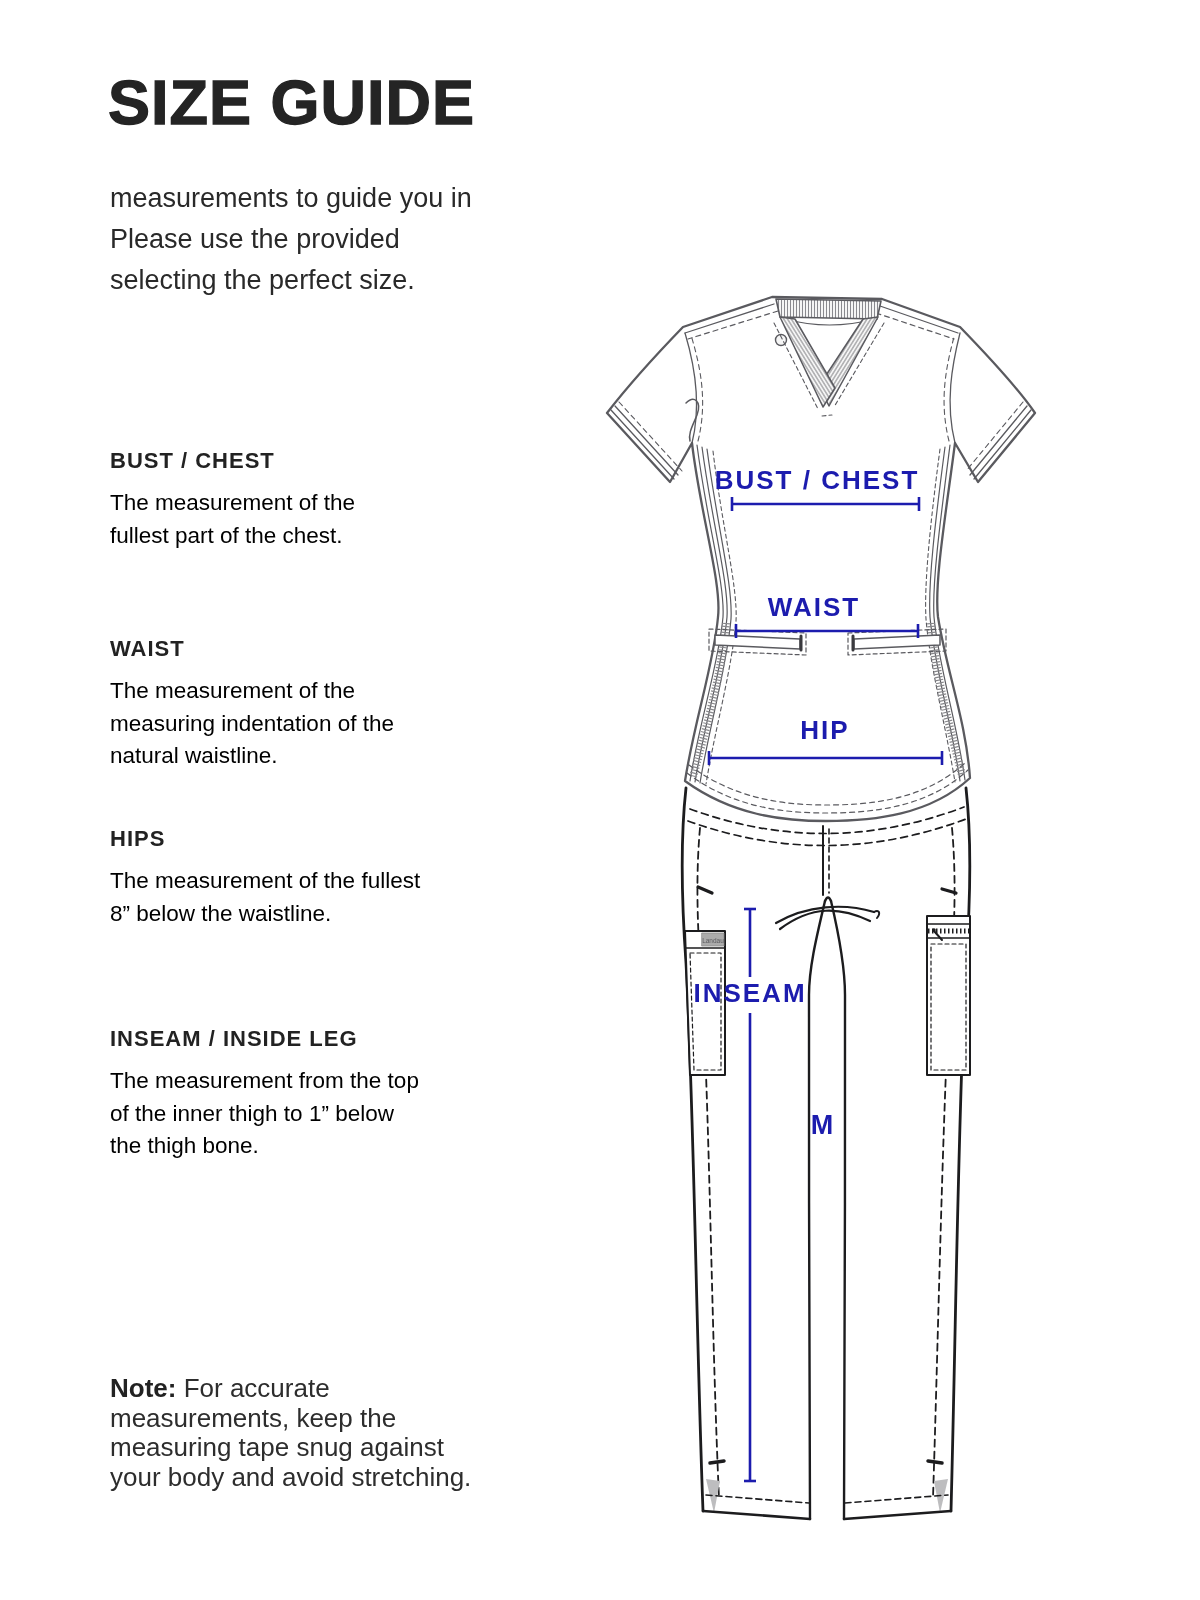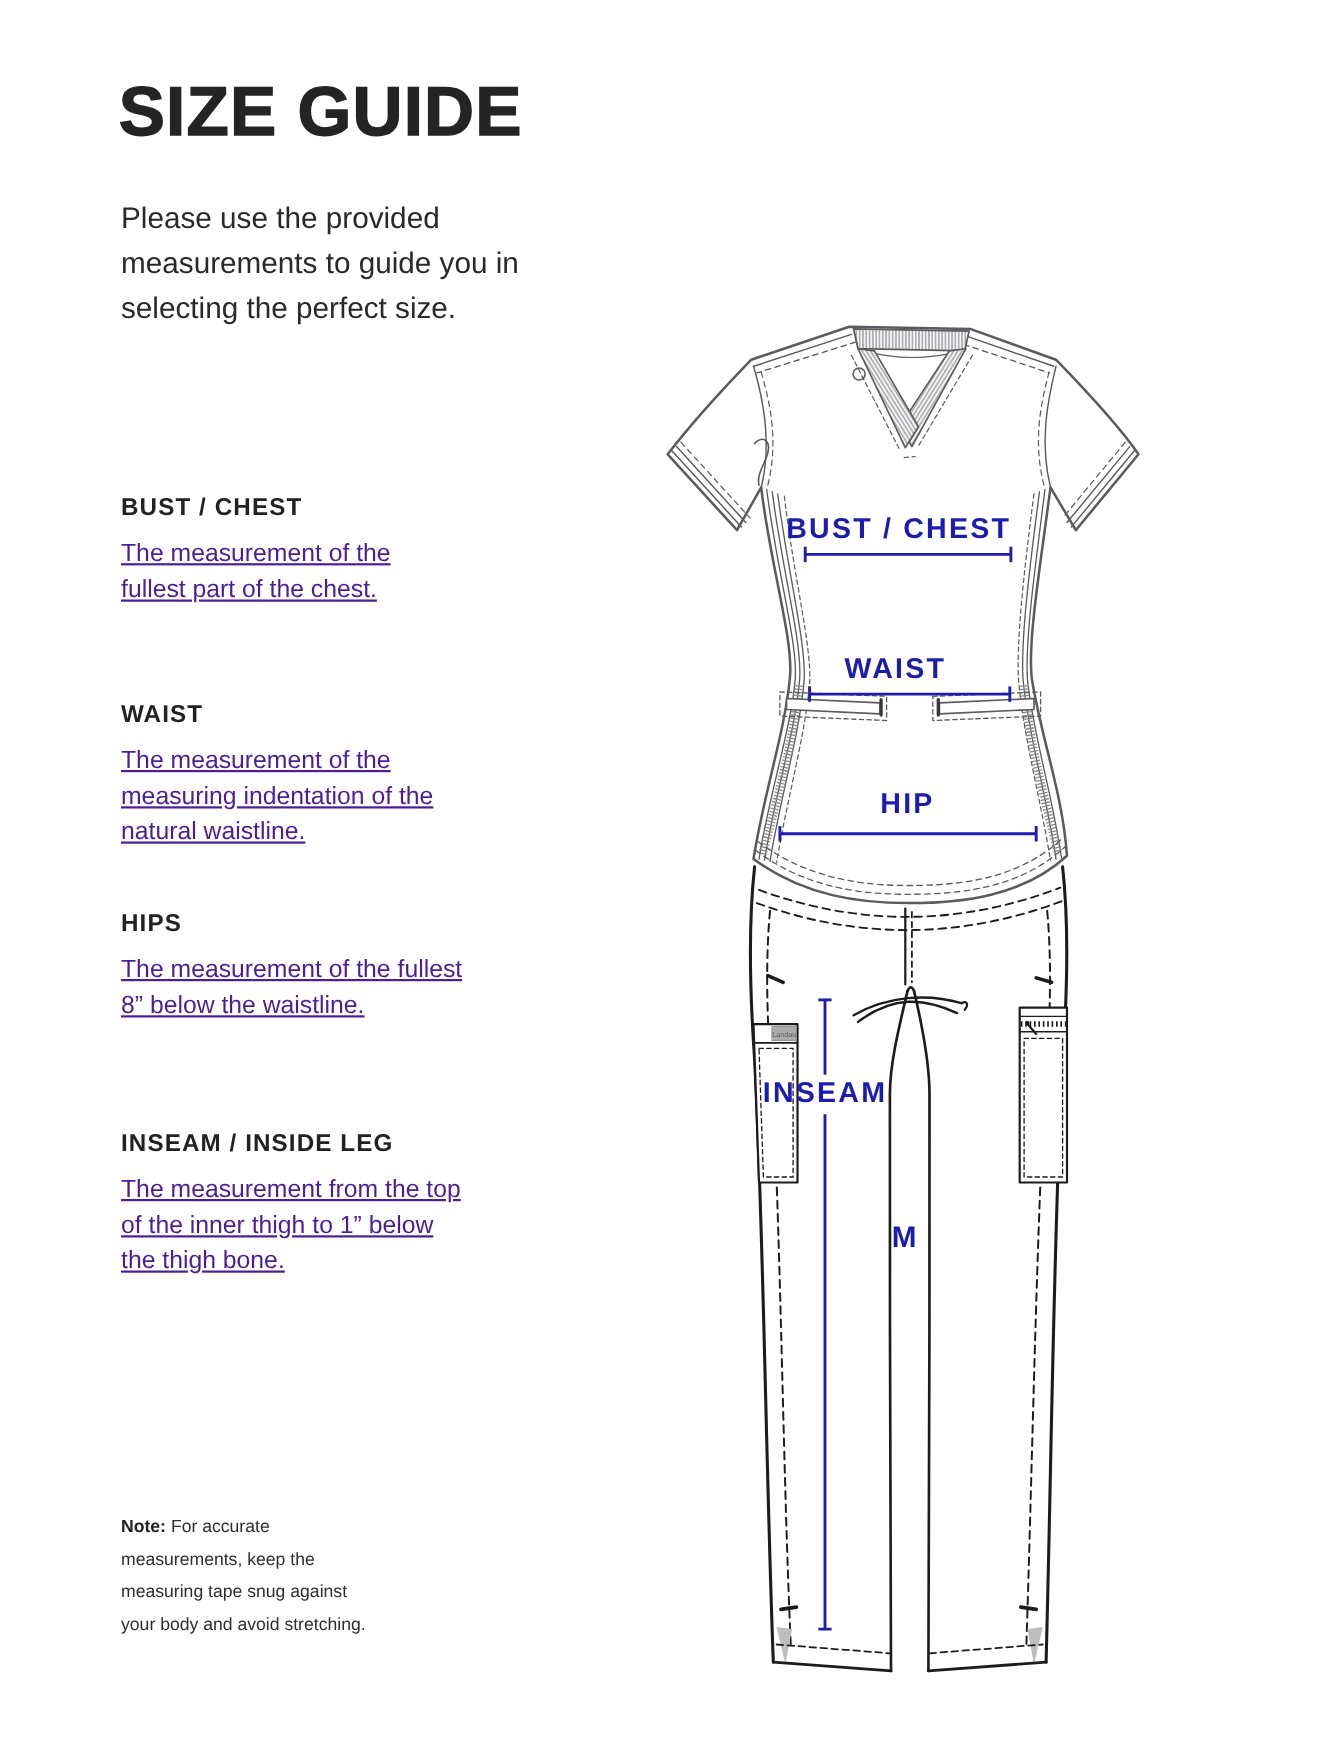--- a/index.html
+++ b/index.html
@@ -4,42 +4,42 @@
 <style>
   html,body{margin:0;padding:0;background:#fff;}
   #stage{position:relative;width:1200px;height:1600px;background:#ffffff;overflow:hidden;
          font-family:"Liberation Sans",sans-serif;margin-left:42px;}
   .abs{position:absolute;}
   #title{left:66px;top:66px;font-size:63px;font-weight:bold;letter-spacing:1px;color:#242424;
          -webkit-text-stroke:1.3px #242424;}
   #intro{left:68px;top:178px;font-size:27px;line-height:41px;color:#292929;}
   .section{left:68px;width:460px;}
   .section h3{margin:0 0 13px 0;font-size:22px;font-weight:bold;letter-spacing:1px;color:#222;}
-  .bodyline{font-size:22.5px;line-height:32.5px;color:#4c1d95;text-decoration:underline;}
+  .bodyline{font-size:22.5px;line-height:32.5px;color:#000000;}
   #sec-bust{top:448px;} #sec-waist{top:636px;} #sec-hips{top:826px;} #sec-inseam{top:1026px;}
-  #note{left:68px;top:1374px;width:420px;font-size:16px;line-height:29.5px;color:#2d2d2d;}
+  #note{left:68px;top:1374px;width:420px;font-size:26px;line-height:29.5px;color:#2d2d2d;}
   #note .bold{font-weight:bold;color:#222;}
   #diagram{left:540px;top:283px;}
   svg text.blab{font-family:"Liberation Sans",sans-serif;font-weight:bold;font-size:26px;
                 letter-spacing:2px;fill:#1c1cae;text-anchor:middle;}
   svg text.msize{font-family:"Liberation Sans",sans-serif;font-weight:bold;font-size:27px;
                  fill:#1c1cae;text-anchor:middle;}
   svg text.tag{font-family:"Liberation Sans",sans-serif;font-size:6.5px;fill:#5a5a5e;text-anchor:middle;}
   .frag{position:absolute;width:3px;}
 </style>
 </head>
 <body>
 
 <div id="stage">
 
   <div id="title" class="abs">SIZE GUIDE</div>
 
   <div id="intro" class="abs">
+    <div>measurements to guide you in</div>
     <div>Please use the provided</div>
-    <div>measurements to guide you in</div>
     <div>selecting the perfect size.</div>
   </div>
 
   <div id="sec-bust" class="abs section">
     <h3>BUST / CHEST</h3>
     <div class="bodyline">The measurement of the</div>
     <div class="bodyline">fullest part of the chest.</div>
   </div>
 
   <div id="sec-waist" class="abs section">

